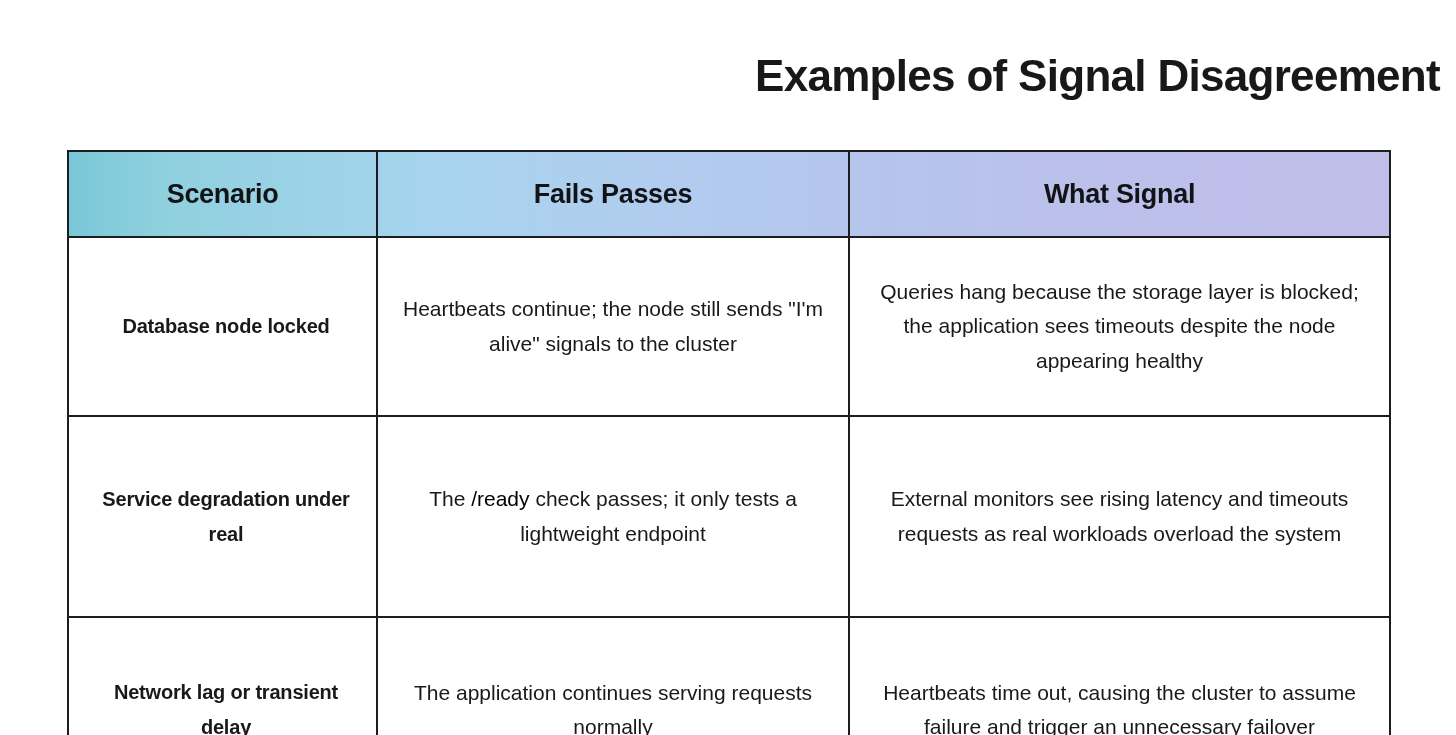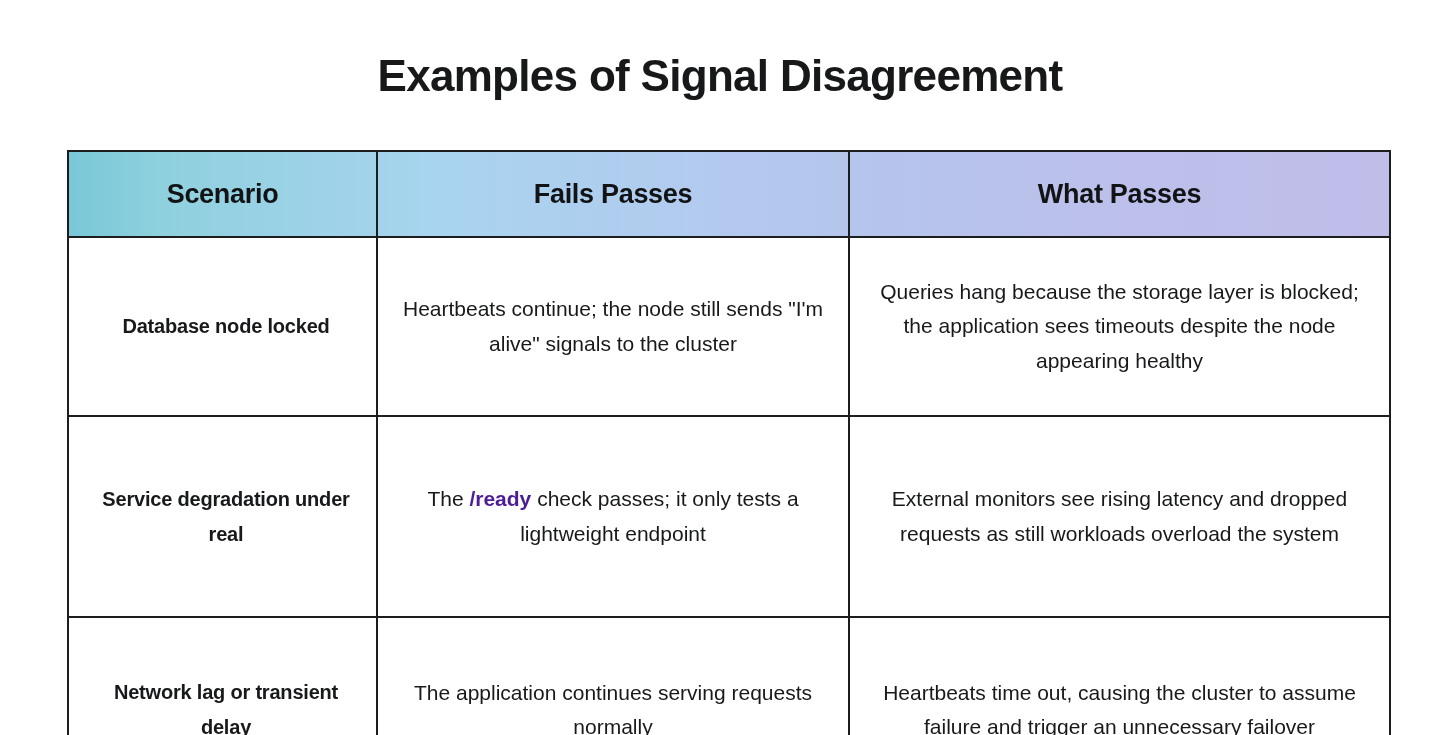--- a/index.html
+++ b/index.html
@@ -23,21 +23,21 @@
     position: relative;
     background: #ffffff;
   }
 
   
   .title {
     position: absolute;
     top: 52px;
     left: 0;
     width: 1440px;
-    text-align: center;
+    text-align: right;
     font-size: 44px;
     font-weight: 700;
     letter-spacing: -0.7px;
     color: #16181a;
     font-family: "Liberation Sans", sans-serif;
     line-height: 1.1;
   }
 
   
   .table-wrap {
@@ -108,22 +108,22 @@
     letter-spacing: -0.2px;
     padding-left: 21px;
     padding-right: 14px;
   }
 
   tbody tr.row-1 td { height: 133px; }
   tbody tr.row-2 td { height: 155px; }
   tbody tr.row-3 td { height: 140px; }
 
   .code-ready {
-    color: #4c1d95;
-    font-weight: 700;
+    color: #000000;
+    font-weight: 400;
   }
 
   .cell-text { display: block; }
 </style>
 </head>
 <body>
 
 <div class="page">
 
   <div class="title">Examples of Signal Disagreement</div>
@@ -133,40 +133,40 @@
       <colgroup>
         <col class="c-scenario">
         <col class="c-passes">
         <col class="c-fails">
       </colgroup>
 
       <thead>
         <tr class="header-row">
           <th>Scenario</th>
           <th>Fails Passes</th>
-          <th>What Passes</th>
+          <th>What Signal</th>
         </tr>
       </thead>
 
       <tbody>
 
         <tr class="row-1">
           <td class="scenario-cell">Database node locked</td>
           <td>
             <span class="cell-text"><span>Heartbeats continue; the node still sends "I'm alive" signals to the cluster</span><span class="code-ready"></span><span></span></span>
           </td>
           <td>Queries hang because the storage layer is blocked; the application sees timeouts despite the node appearing healthy</td>
         </tr>
 
         <tr class="row-2">
           <td class="scenario-cell">Service degradation under real</td>
           <td>
             <span class="cell-text"><span>The </span><span class="code-ready">/ready</span><span> check passes; it only tests a lightweight endpoint</span></span>
           </td>
-          <td>External monitors see rising latency and dropped requests as still workloads overload the system</td>
+          <td>External monitors see rising latency and timeouts requests as real workloads overload the system</td>
         </tr>
 
         <tr class="row-3">
           <td class="scenario-cell">Network lag or transient delay</td>
           <td>
             <span class="cell-text"><span>The application continues serving requests normally</span><span class="code-ready"></span><span></span></span>
           </td>
           <td>Heartbeats time out, causing the cluster to assume failure and trigger an unnecessary failover</td>
         </tr>
 

